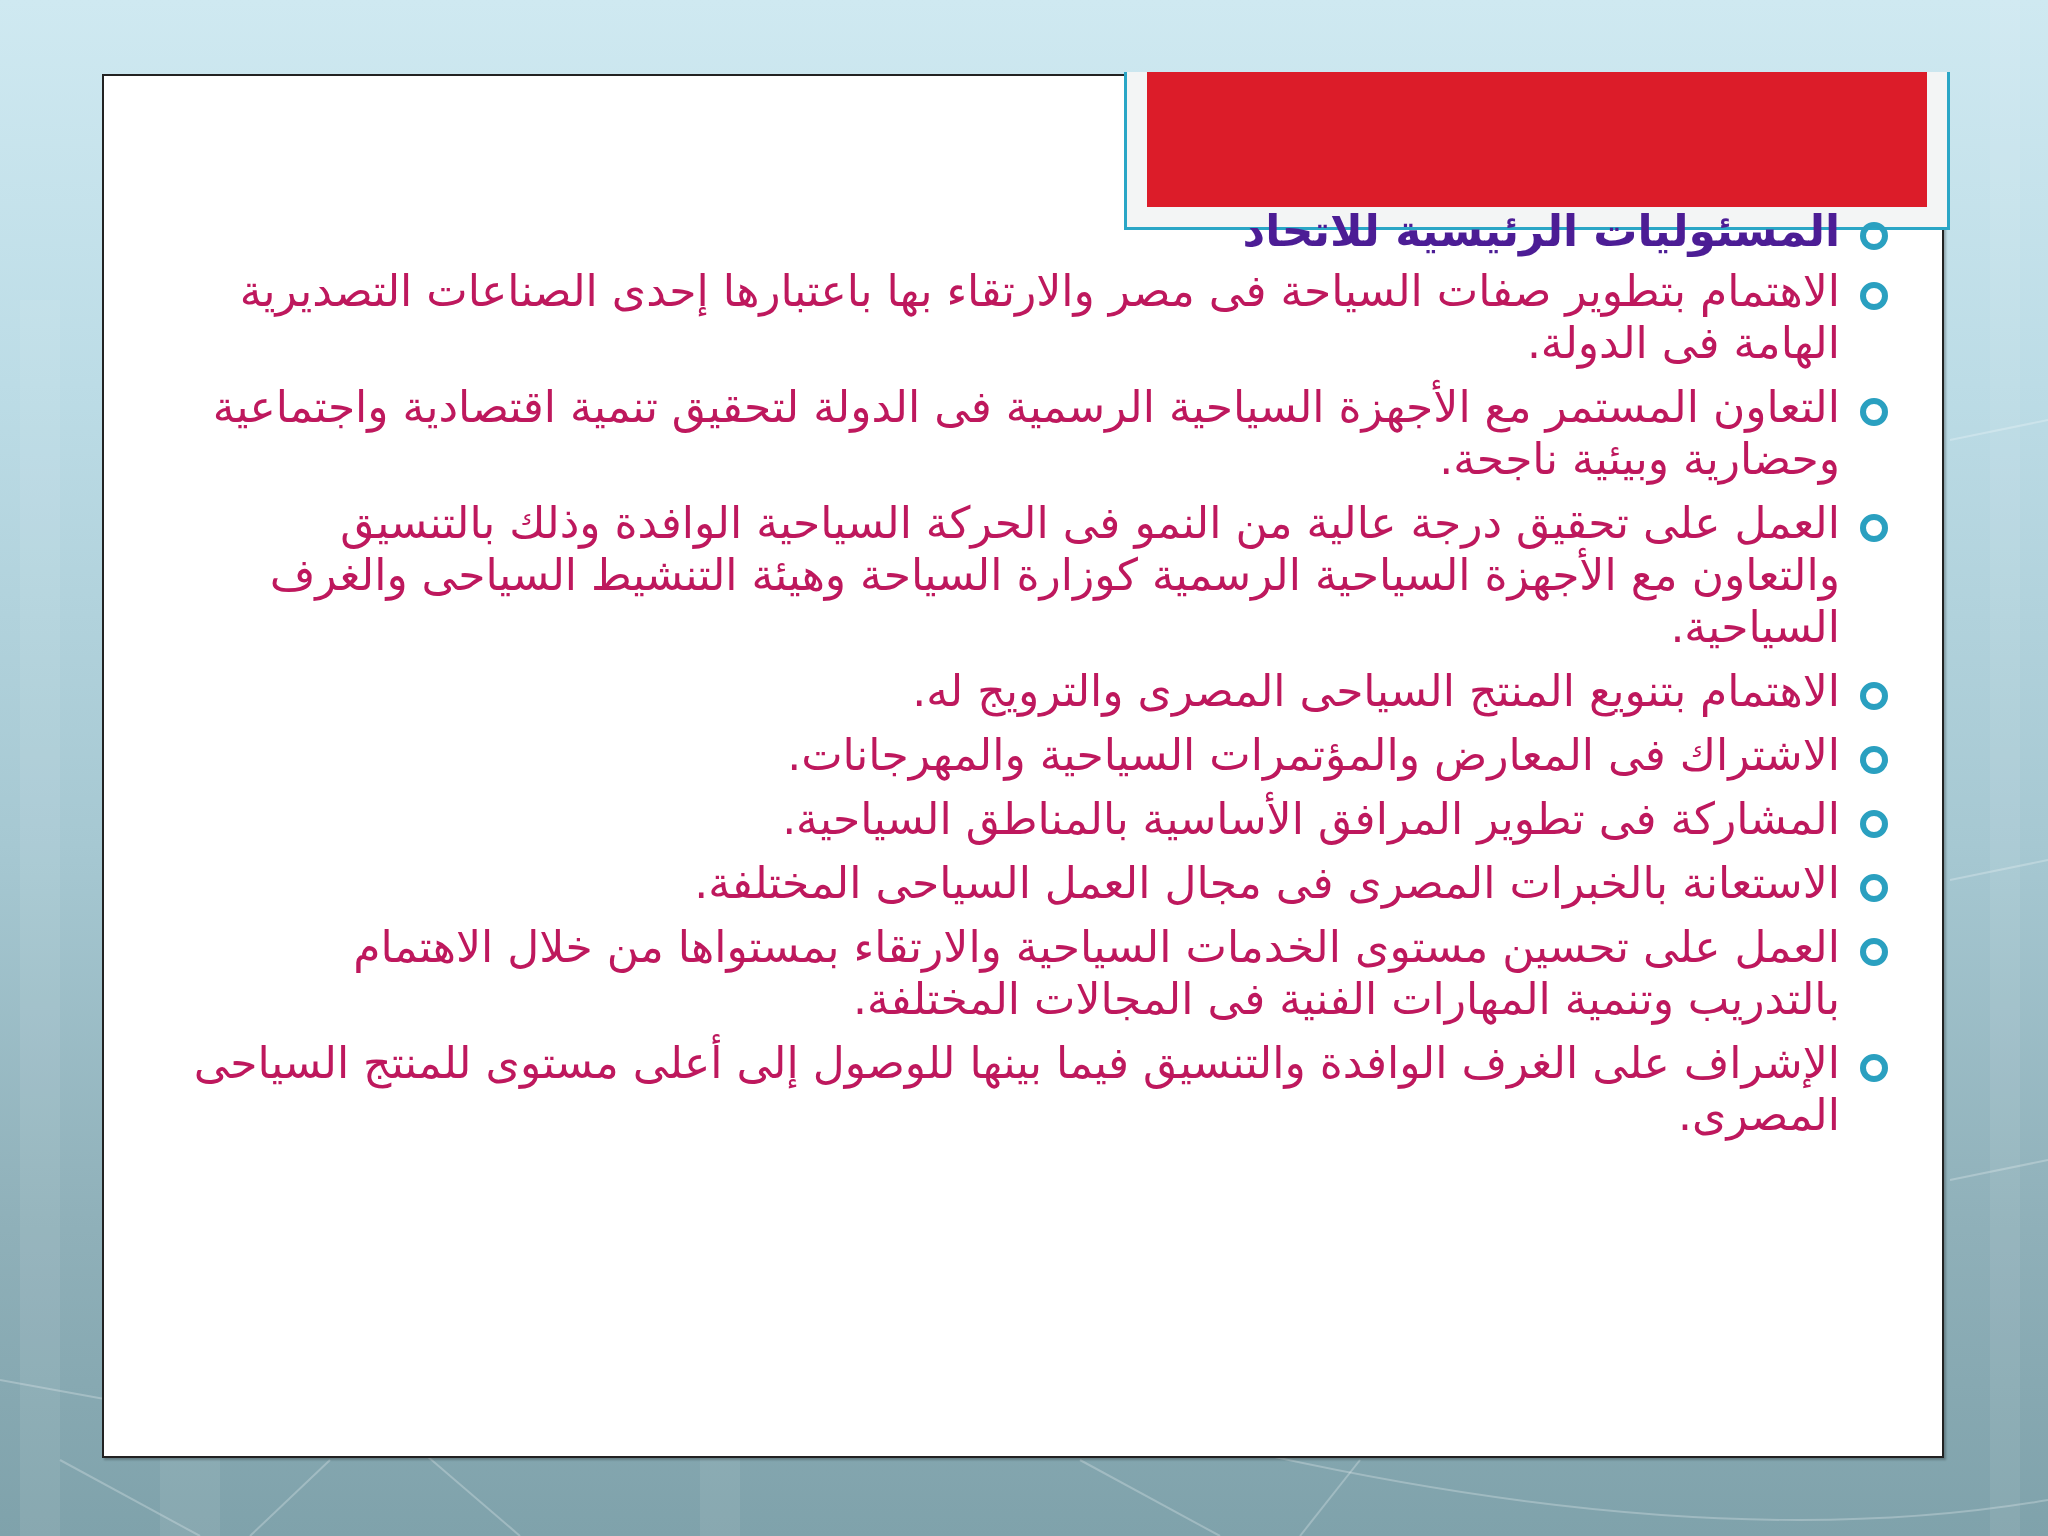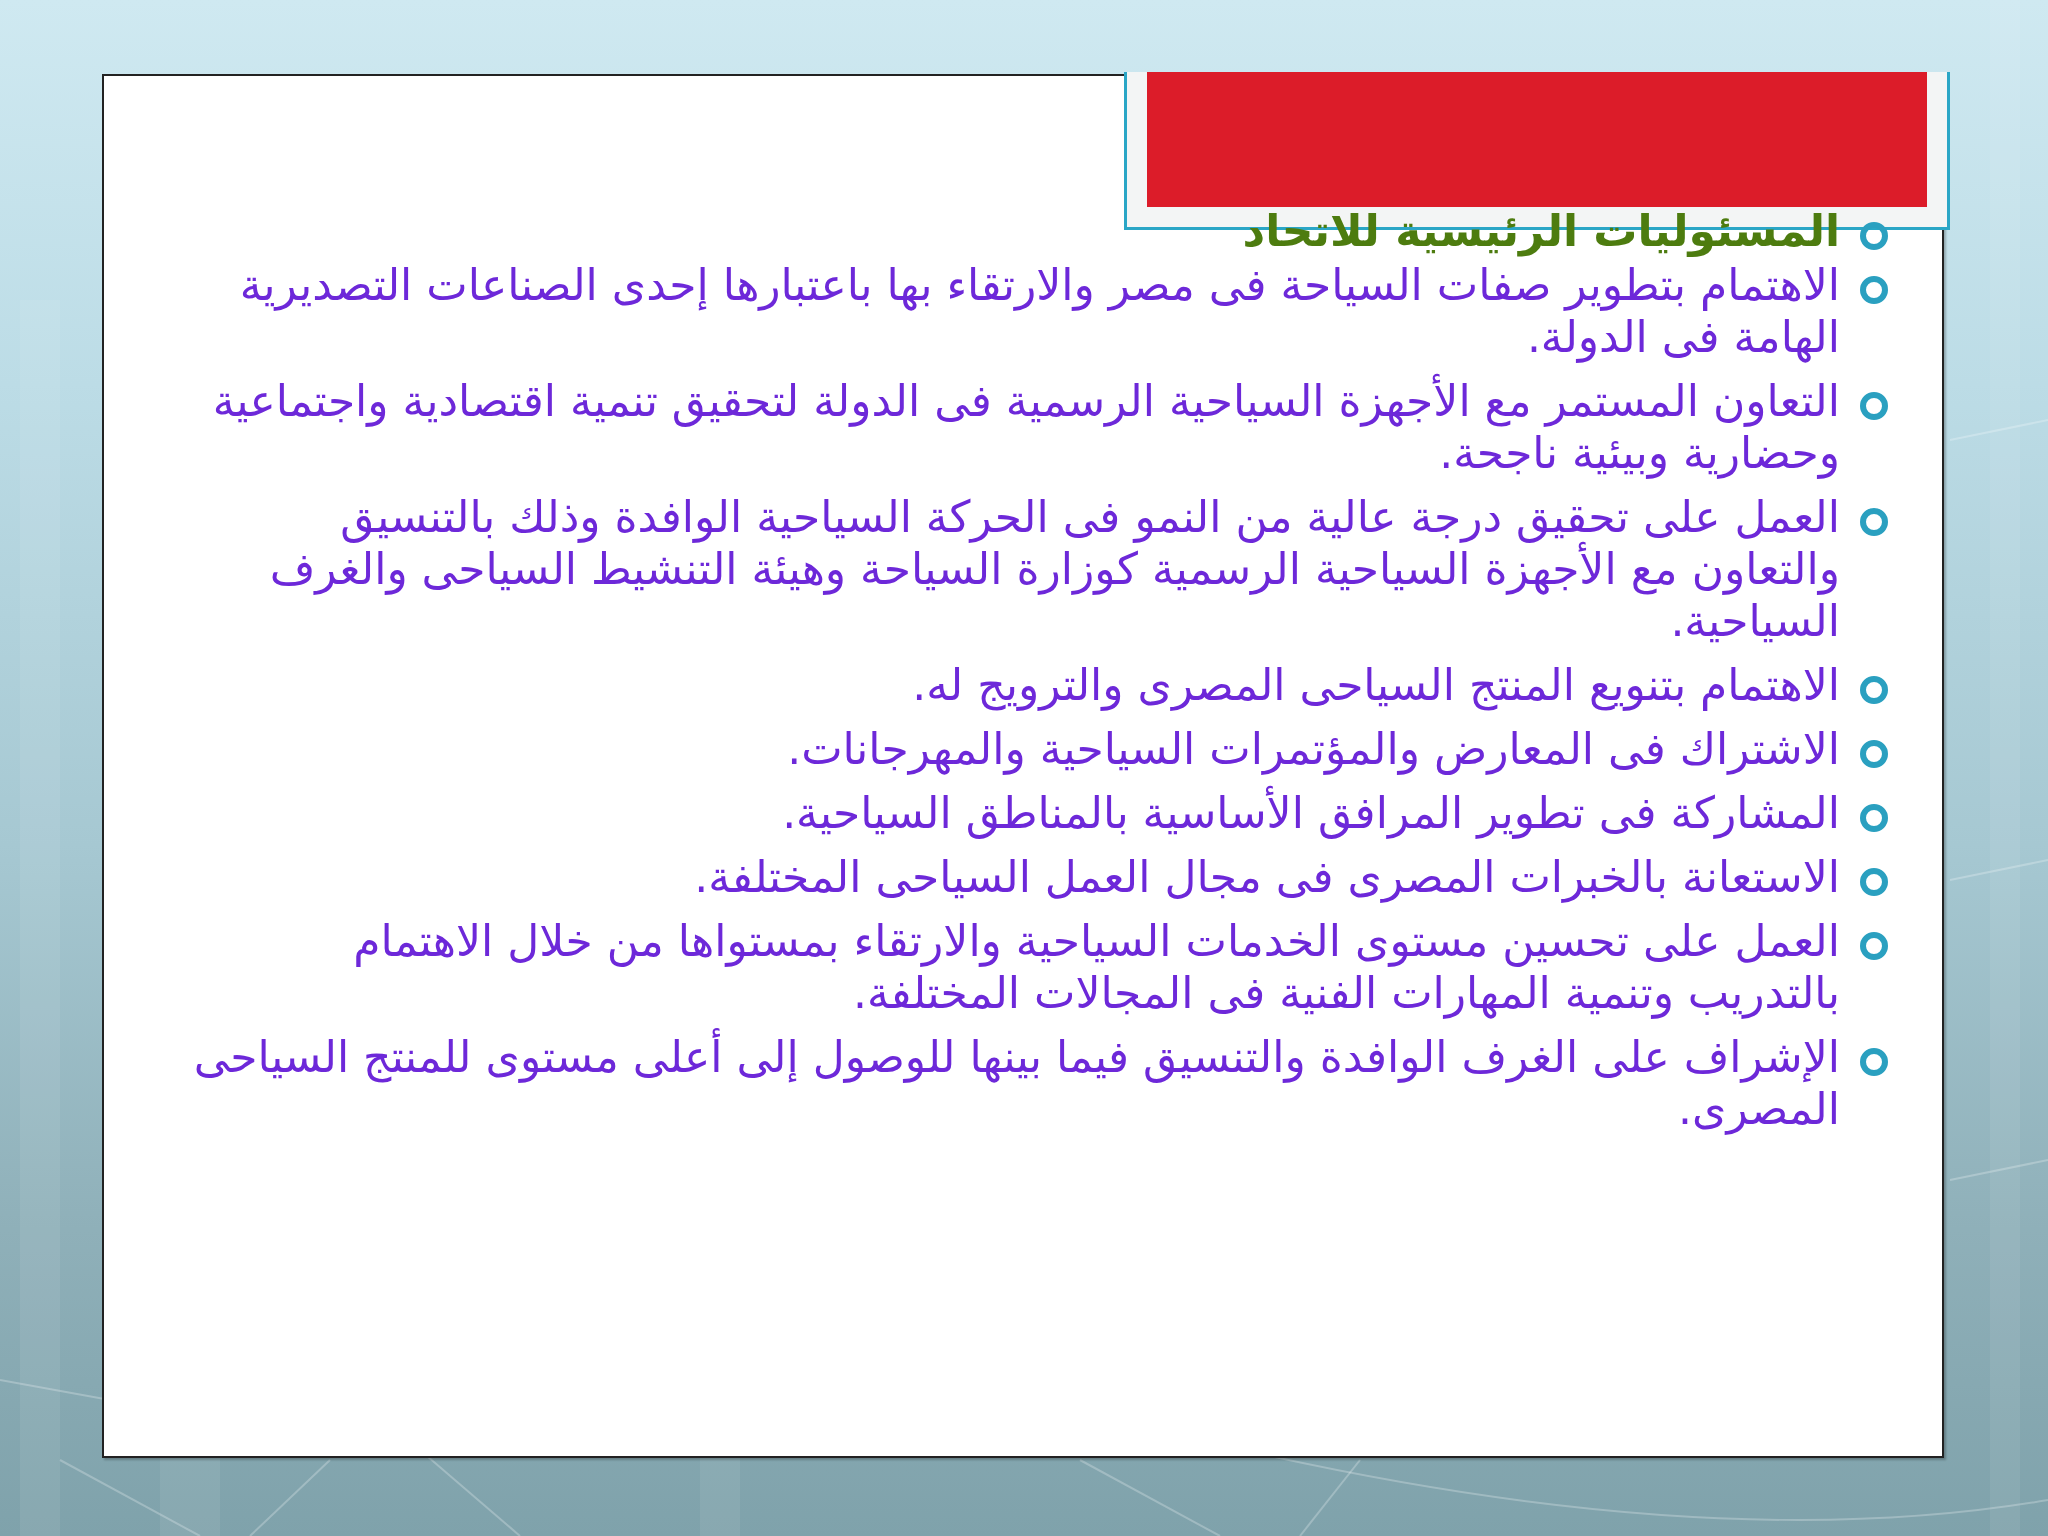--- a/index.html
+++ b/index.html
@@ -20,24 +20,24 @@
   }
   .title-red {
     position:absolute; left:20px; top:0; right:20px; bottom:20px;
     background:#dc1c29;
   }
   .list {
     position:absolute; right:160px; top:205px; width:1700px;
     direction:rtl; margin:0; padding:0; list-style:none;
   }
   .item {
-    position:relative; padding-right:48px; color:#6d28d9;
+    position:relative; padding-right:48px; color:#be185d;
     font-size:44px; line-height:52px; margin-bottom:12px; text-align:right;
   }
-  .item.heading { font-weight:bold; color:#4d7c0f; margin-bottom:2px; }
+  .item.heading { font-weight:bold; color:#4c1d95; margin-bottom:8px; }
   .bullet {
     position:absolute; right:0; top:17px; width:16px; height:16px;
     border:6px solid #2aa0c0; border-radius:50%; box-sizing:content-box;
   }
 </style>
 </head>
 <body>
 
 <svg class="bg-stripes" width="2048" height="1536">
   <g stroke="rgba(255,255,255,0.25)" stroke-width="2" fill="none">

